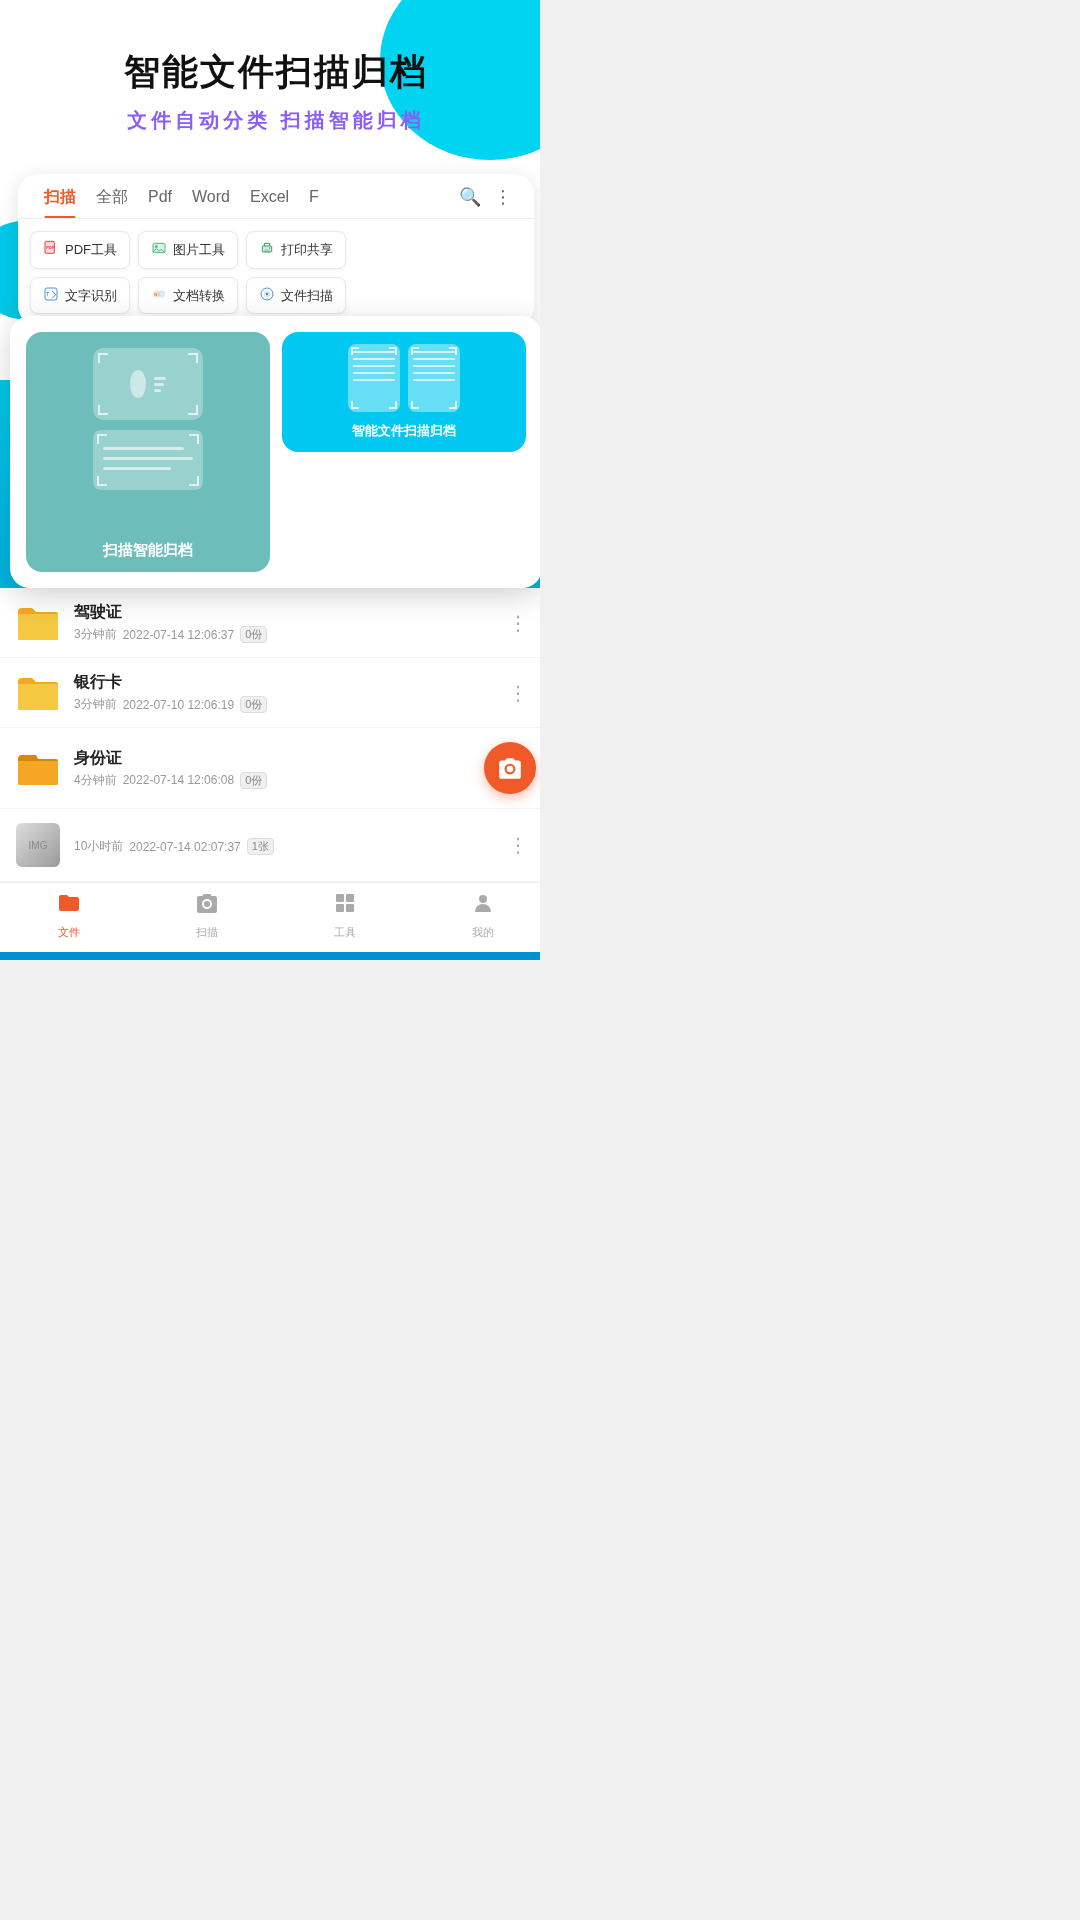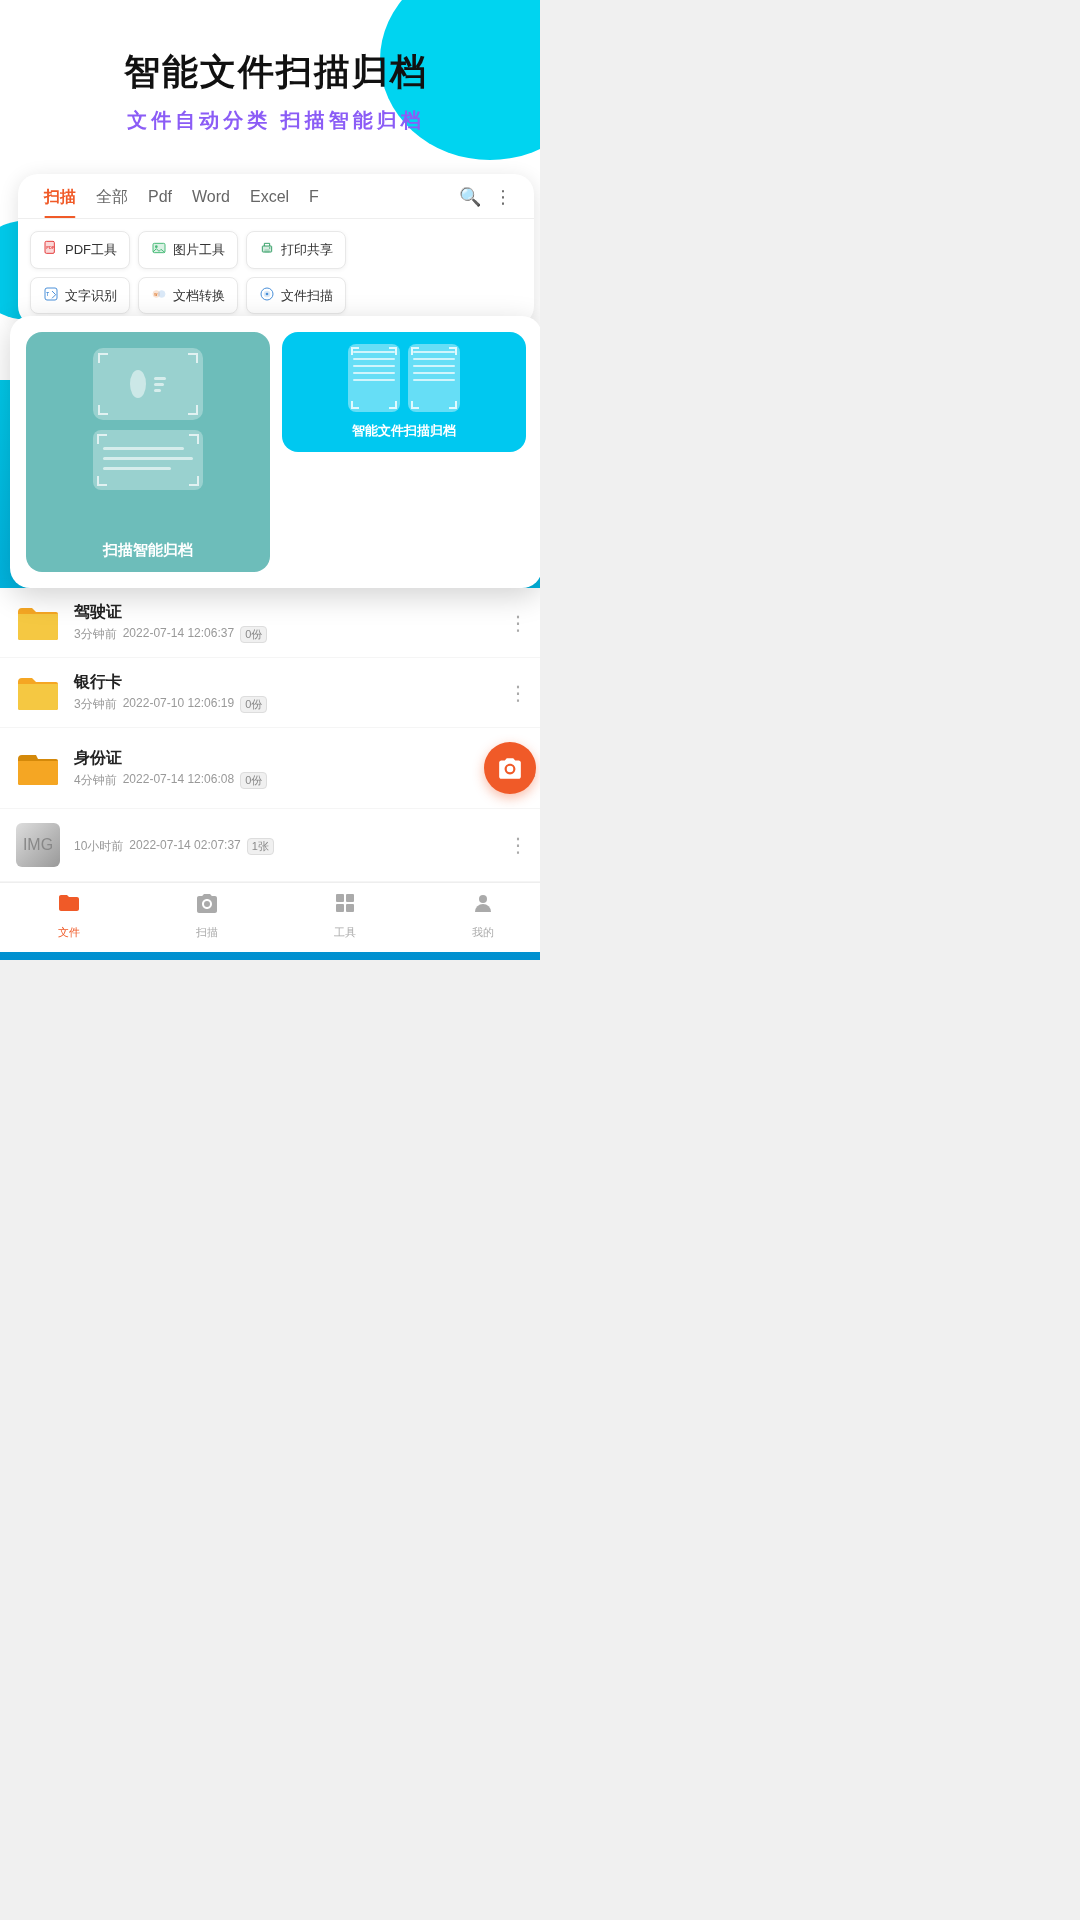--- a/index.html
+++ b/index.html
@@ -382,20 +382,21 @@
     .file-name {
       font-size: 16px;
       font-weight: 600;
       color: #222;
     }
     .file-meta {
       font-size: 12px;
       color: #999;
       margin-top: 3px;
       display: flex;
+      align-items: center;
       gap: 6px;
     }
     .file-badge {
       background: #f0f0f0;
       border: 1px solid #ddd;
       border-radius: 4px;
       padding: 0 4px;
       font-size: 11px;
       color: #888;
     }
@@ -688,21 +689,21 @@
             <circle cx="12" cy="13" r="3"></circle>
           </svg>
         </div>
         <div style="position:absolute; right:-8px; color:#aaa; font-size:20px;">⋮</div>
       </div>
     </div>
 
     <div class="file-item">
       <div class="file-thumb">
         <div style="width:100%;height:100%;background:linear-gradient(135deg,#ddd 0%,#bbb 50%,#999 100%);display:flex;align-items:center;justify-content:center;">
-          <span style="font-size:16px;color:#888;">IMG</span>
+          <span style="font-size:10px;color:#888;">IMG</span>
         </div>
       </div>
       <div class="file-info">
         <div class="file-meta">
           <span>10小时前</span>
           <span>2022-07-14 02:07:37</span>
           <span class="file-badge">1张</span>
         </div>
       </div>
       <div class="file-menu">⋮</div>

